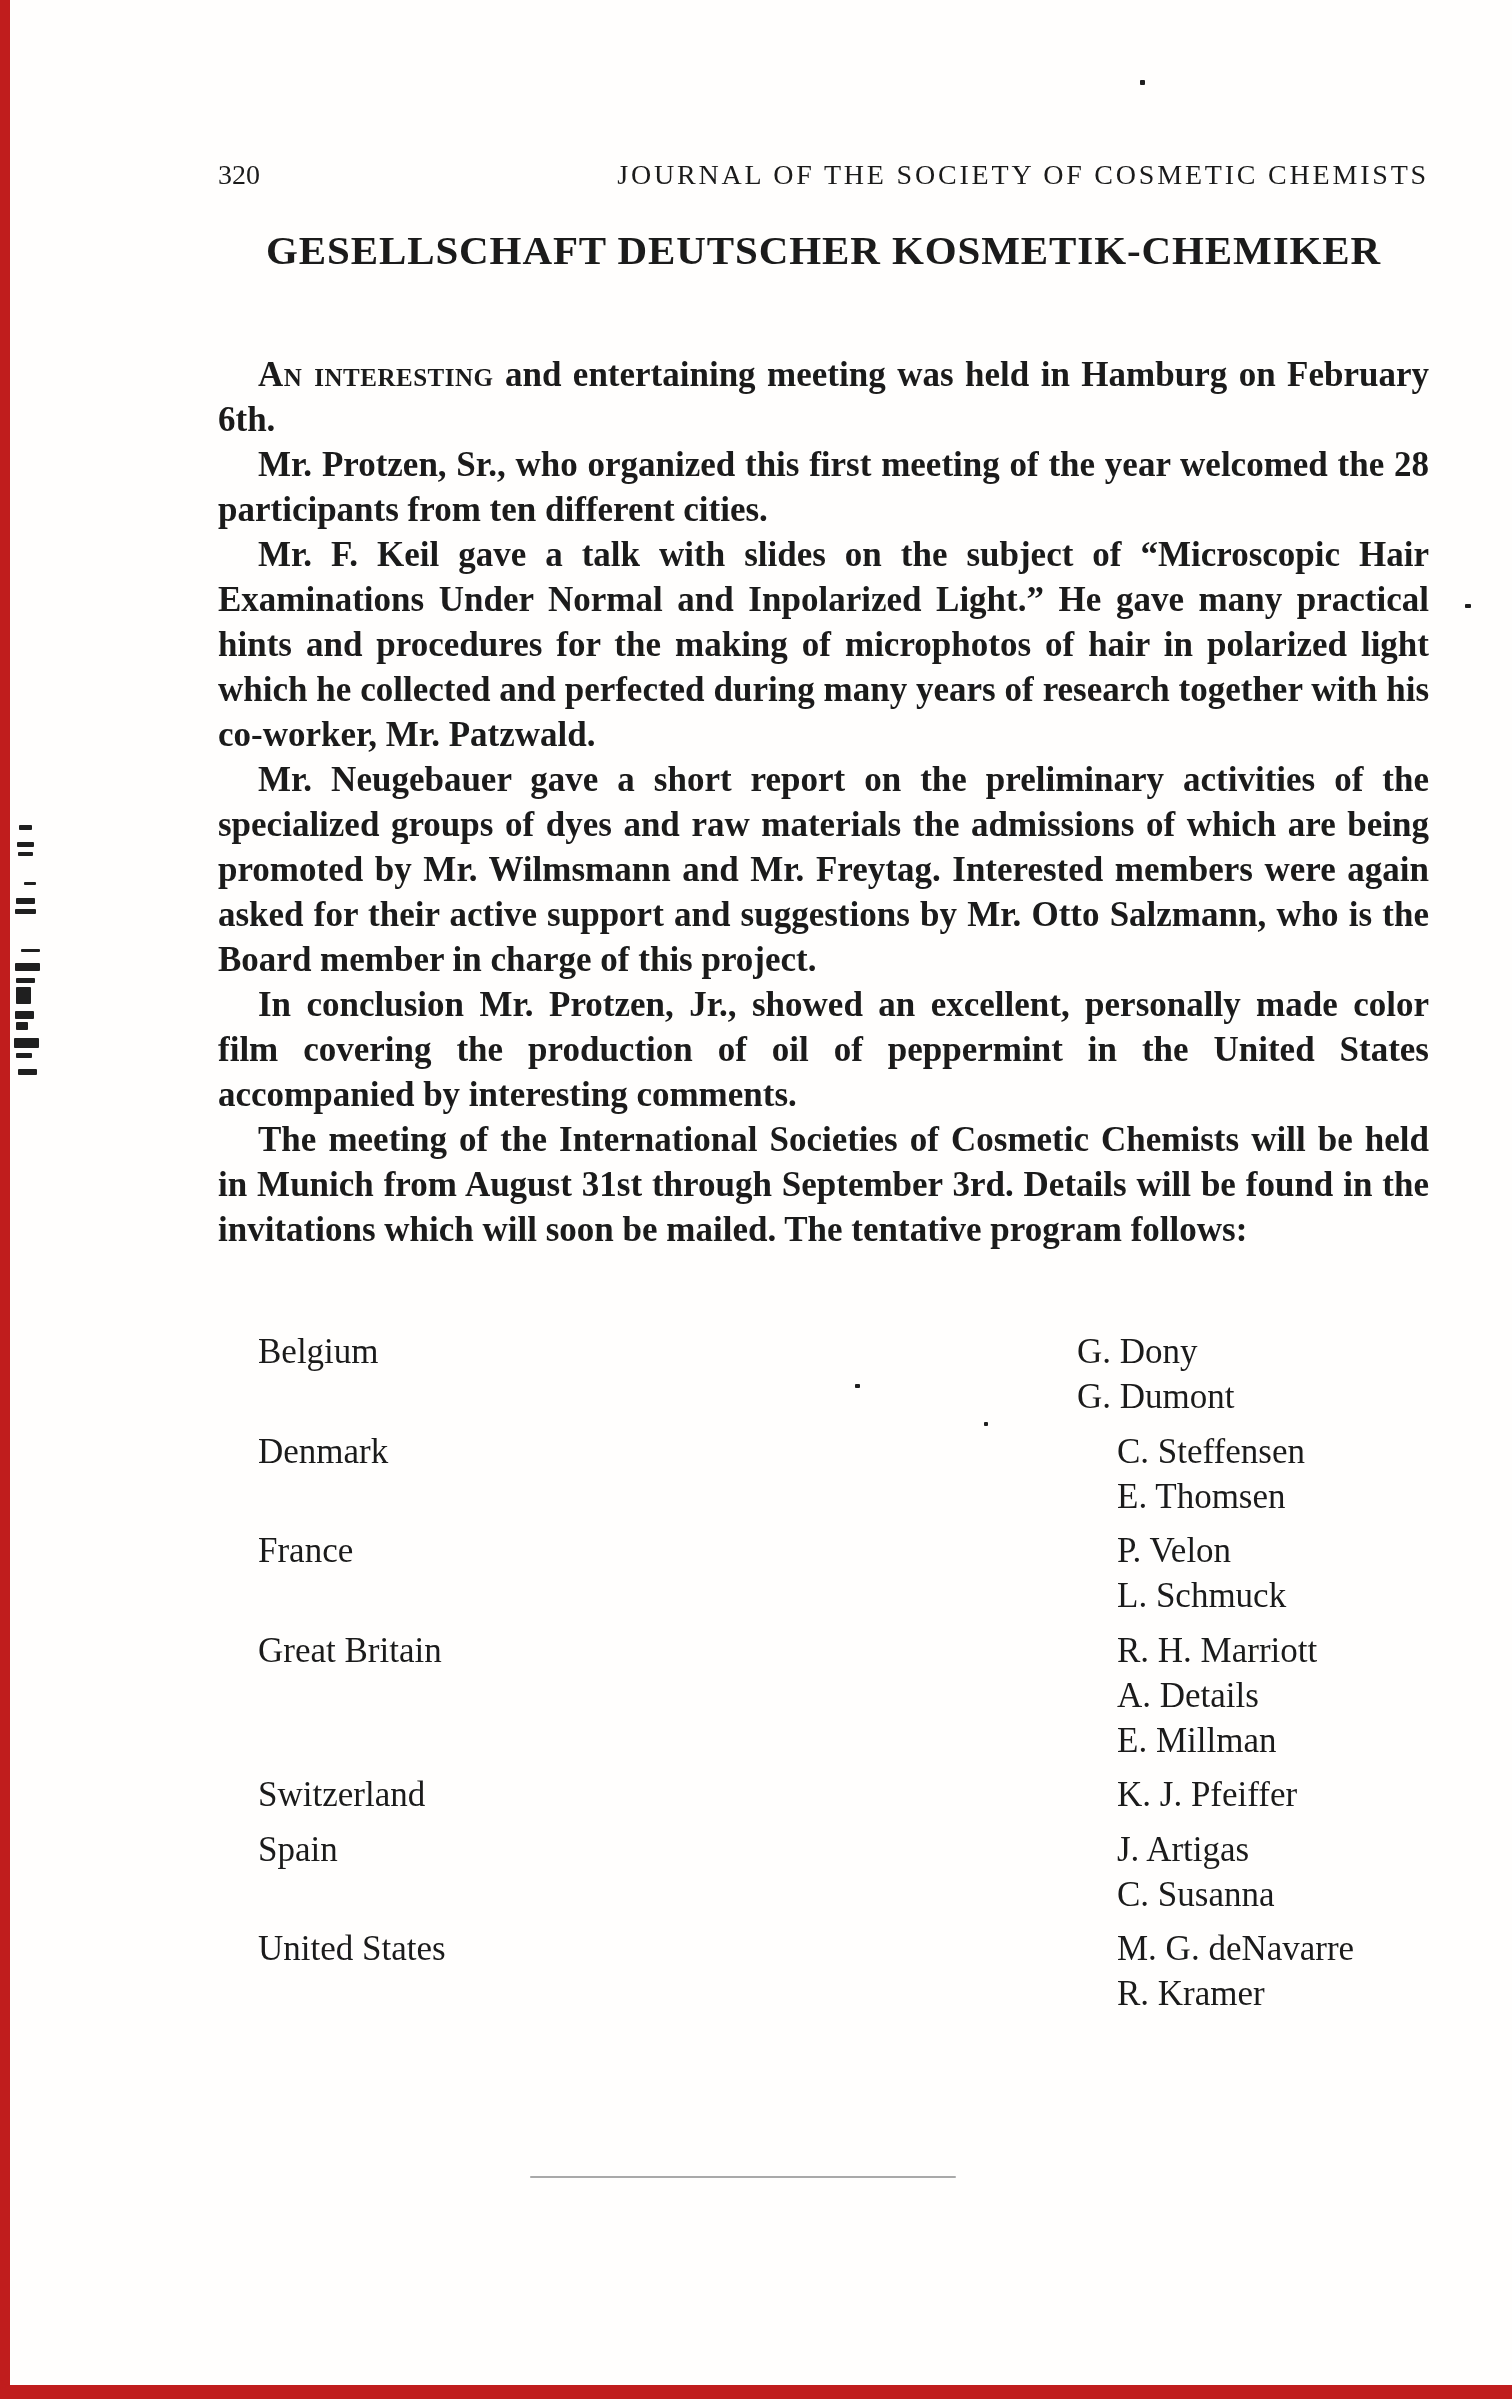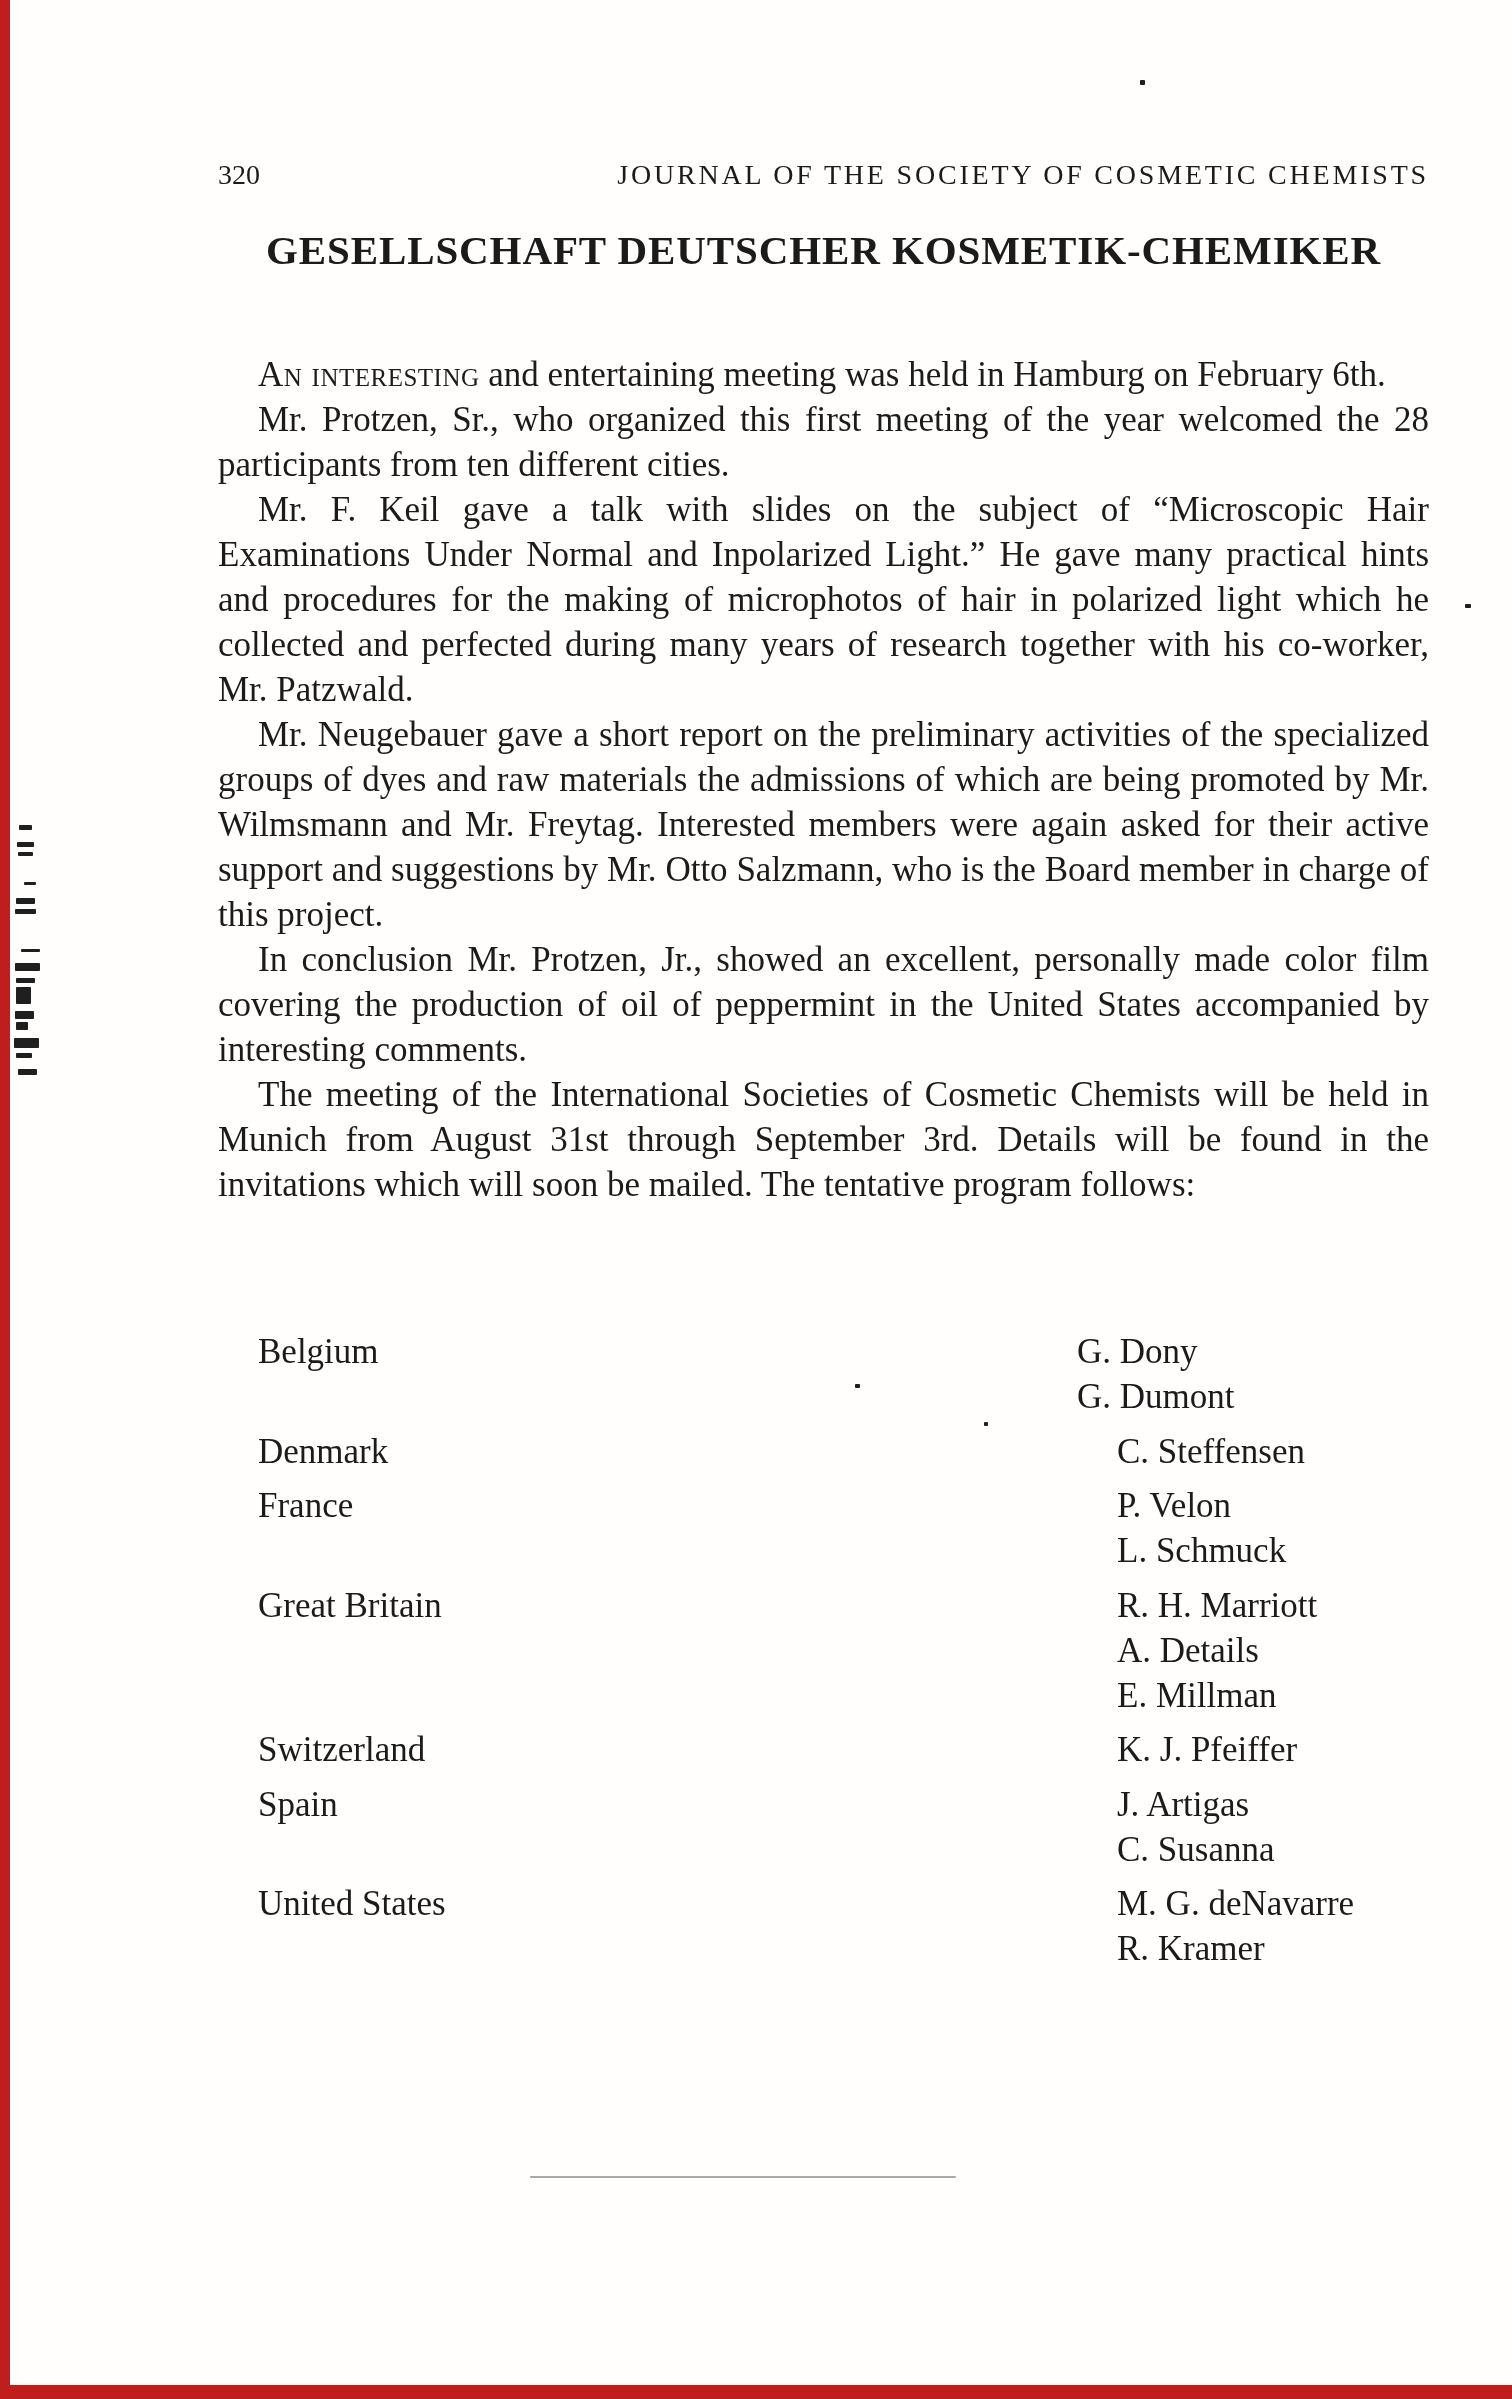--- a/index.html
+++ b/index.html
@@ -37,20 +37,21 @@
   }
   .body-text{
     position:absolute;left:218px;top:352px;width:1211px;
   }
   .body-text p{
     margin:0;
     font-size:35px;
     line-height:45px;
     text-align:justify;
     text-indent:40px;
+    font-weight:bold;
   }
   .lead-sc{font-variant:small-caps;letter-spacing:0.5px;}
   .delegates{
     position:absolute;left:218px;top:1329px;width:1211px;
     font-size:35px;line-height:45px;
   }
   .delegate-group{display:flex;}
   .delegate-group + .delegate-group{margin-top:9.5px;gap:40px;}
   .delegate-country{
     width:859px;
@@ -90,20 +91,21 @@
         <div class="delegate-country">Belgium</div>
         <div class="delegate-names">
           <span class="delegate-name">G. Dony</span>
           <span class="delegate-name">G. Dumont</span>
         </div>
       </div>
       <div class="delegate-group">
         <div class="delegate-country">Denmark</div>
         <div class="delegate-names">
           <span class="delegate-name">C. Steffensen</span>
+          <span class="delegate-name">E. Thomsen</span>
         </div>
       </div>
       <div class="delegate-group">
         <div class="delegate-country">France</div>
         <div class="delegate-names">
           <span class="delegate-name">P. Velon</span>
           <span class="delegate-name">L. Schmuck</span>
         </div>
       </div>
       <div class="delegate-group">

